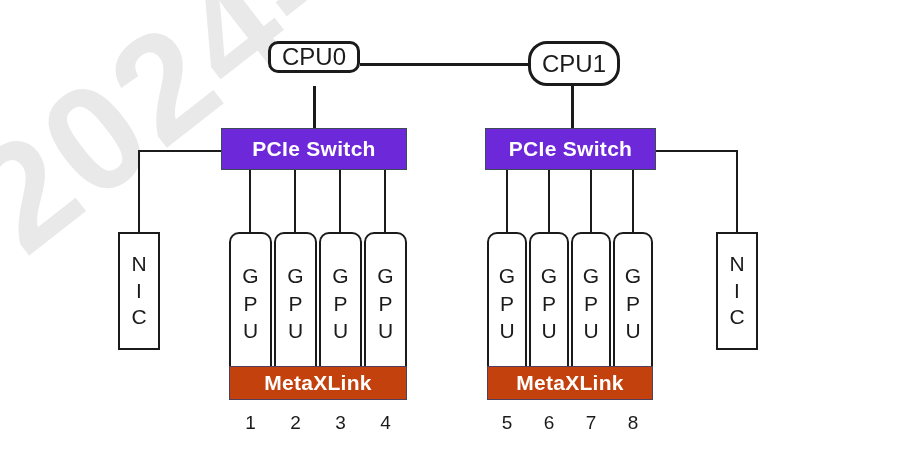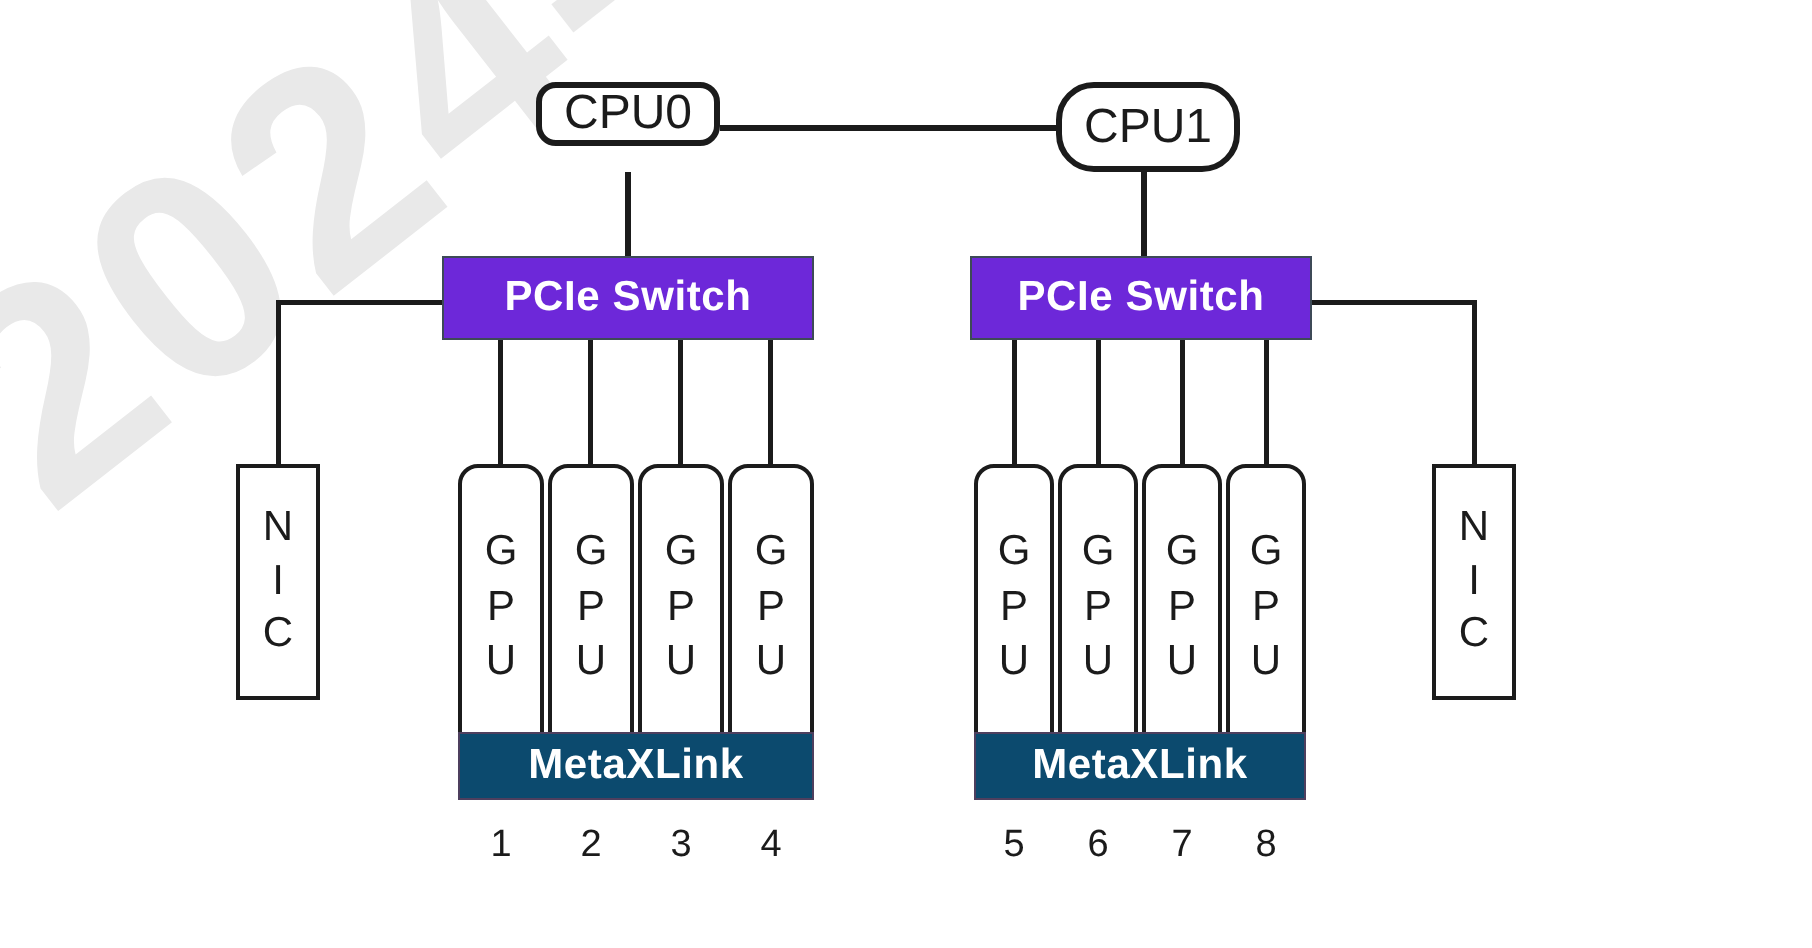--- a/index.html
+++ b/index.html
@@ -92,21 +92,21 @@
     border-radius: 10px 10px 0 0;
     font-size: 21px;
     color: #1b1b1b;
     line-height: 1.32;
     align-items: flex-start;
     padding-top: 28px;
   }
   .gpu-box .stack { display: block; }
 
   .link-box {
-    background: #0c4a6e;
+    background: #c2410c;
     border: 1px solid #4e3f5e;
     font-size: 21px;
     font-weight: 700;
     color: #ffffff;
     letter-spacing: 0.3px;
   }
 
   .index-label {
     position: absolute;
     z-index: 2;

